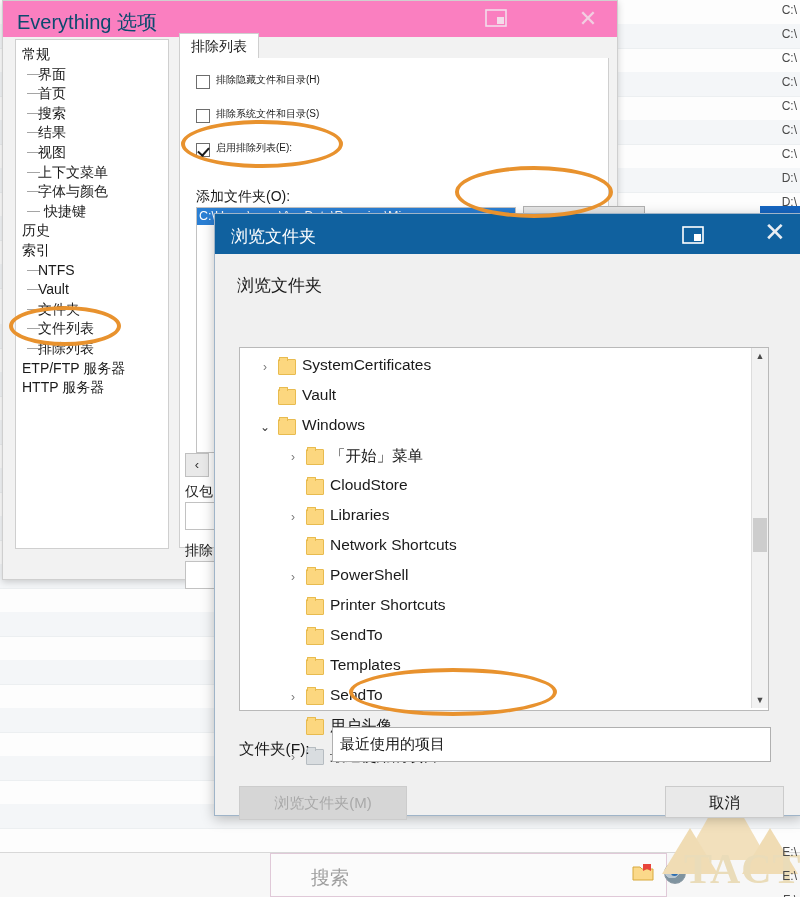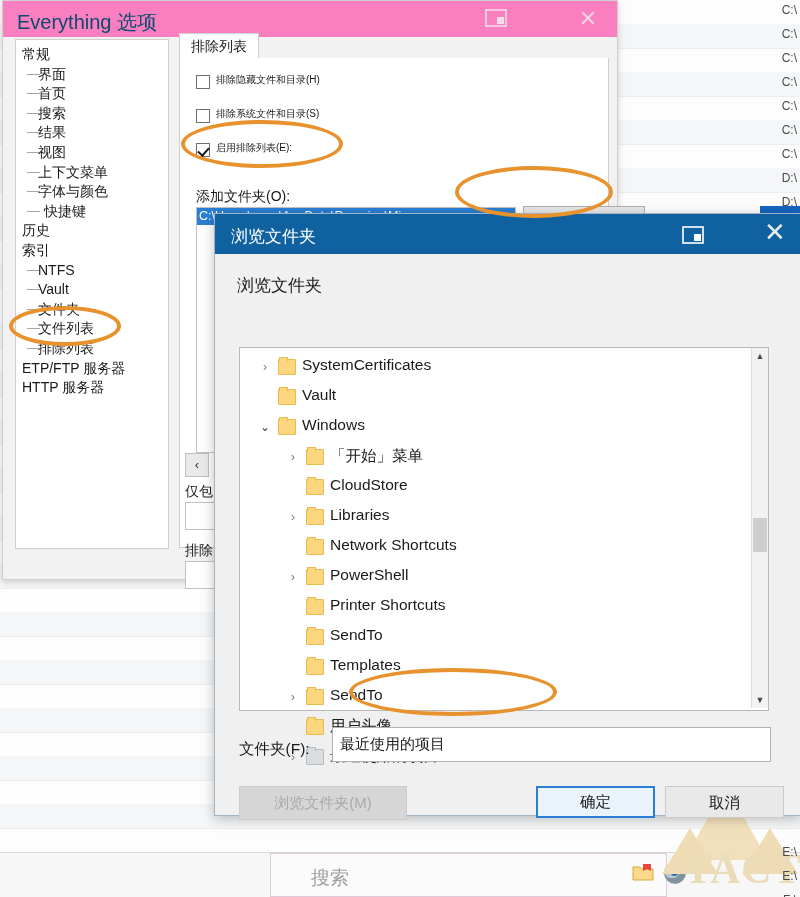--- a/index.html
+++ b/index.html
@@ -358,21 +358,20 @@
       <div class="sb-arrow" id="sb-down">▼</div>
     </div>
   </div>
 
   <div id="lbl-folder">文件夹(F):</div>
   <div id="inp-folder">
     <div class="v">最近使用的项目</div>
   </div>
 
   <div id="btn-newfolder">浏览文件夹(M)</div>
-  <div id="btn-ok">确定</div>
   <div id="btn-cancel">取消</div>
 </div>
 <svg id="br-restore" viewBox="0 0 22 18">
   <rect x="1" y="1" width="20" height="16" fill="none" stroke="#ffffff" stroke-width="1.6"></rect>
   <rect x="12" y="8" width="7" height="7" fill="#ffffff"></rect>
 </svg>
 <div id="br-close">✕</div>
 
 <div class="annot" style="left:181px;top:120px;width:154px;height:40px;"></div>
 <div class="annot" style="left:455px;top:166px;width:150px;height:44px;"></div>

